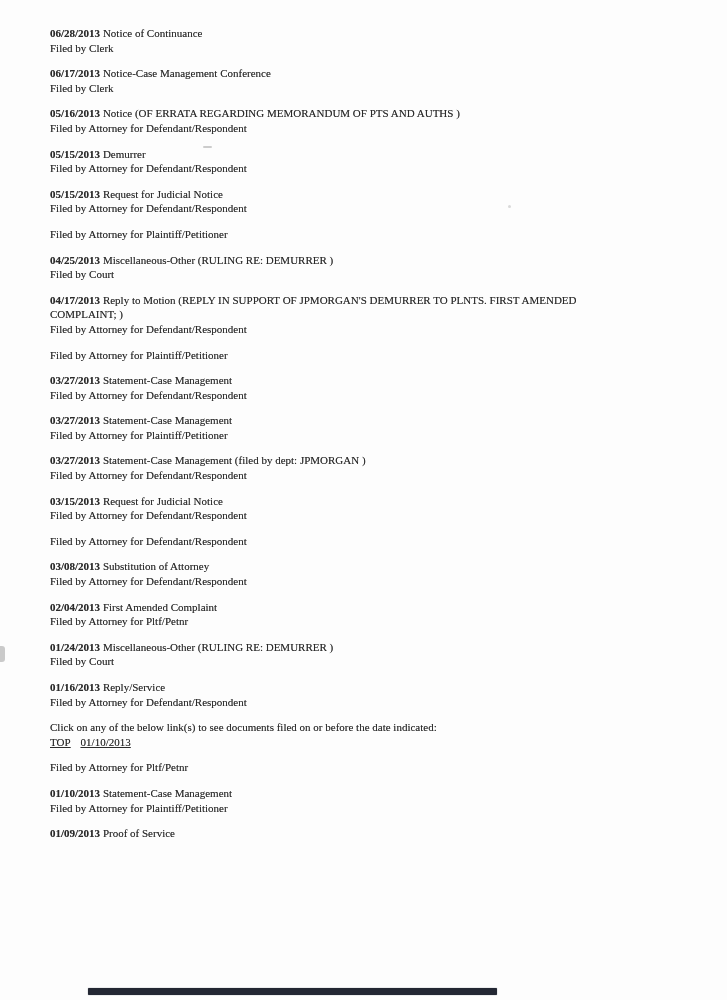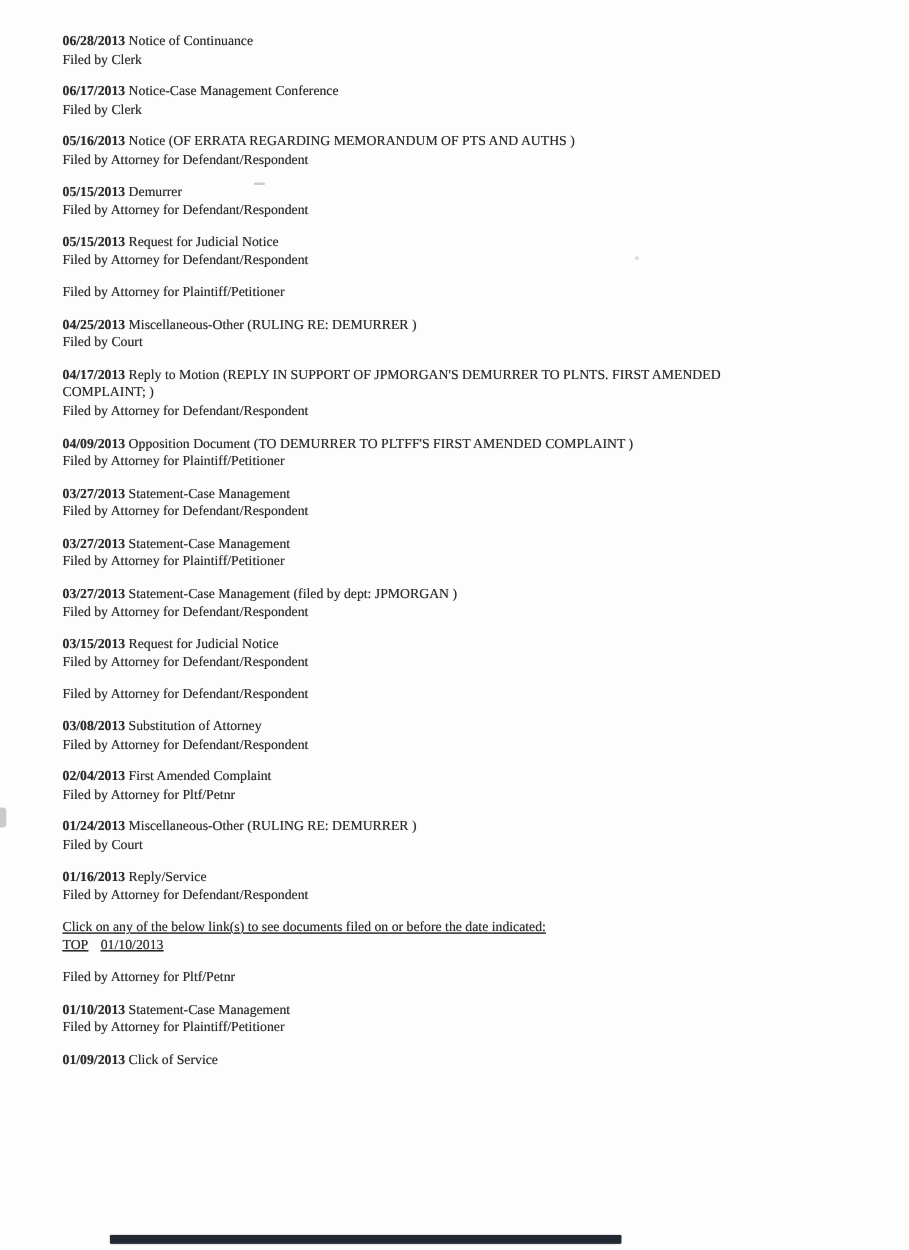--- a/index.html
+++ b/index.html
@@ -22,21 +22,21 @@
     width: 600px;
     color: #2b2b2b;
     font-size: 11px;
     line-height: 14.6px;
     text-shadow: 0 0 0.55px rgba(45,45,45,0.55);
   }
   .entry { margin-bottom: 11px; max-width: 575px; }
   .entry p { margin: 0; }
   .entry .date { font-weight: bold; }
   .link-section { margin-bottom: 11px; max-width: 575px; }
-  .link-section p { margin: 0; text-decoration: underline; }
+  .link-section p { margin: 0; }
   .links-row a {
     color: #2b2b2b;
     text-decoration: underline;
     cursor: pointer;
     text-align: center;
   }
   .links-row a + a { margin-left: 10px; }
   
   .artifact { position: absolute; pointer-events: none; }
   .bottom-bar {
@@ -107,21 +107,20 @@
     <p><b class="date">04/25/2013</b><span class="desc"> Miscellaneous-Other (RULING RE: DEMURRER )</span></p>
     <p class="filed">Filed by Court</p>
   </div>
 
   <div class="entry">
     <p><b class="date">04/17/2013</b><span class="desc"> Reply to Motion (REPLY IN SUPPORT OF JPMORGAN'S DEMURRER TO PLNTS. FIRST AMENDED COMPLAINT; )</span></p>
     <p class="filed">Filed by Attorney for Defendant/Respondent</p>
   </div>
 
   <div class="entry">
-    <p><b class="date">04/09/2013</b><span class="desc"> Opposition Document (TO DEMURRER TO PLTFF'S FIRST AMENDED COMPLAINT )</span></p>
     <p class="filed">Filed by Attorney for Plaintiff/Petitioner</p>
   </div>
 
   <div class="entry">
     <p><b class="date">03/27/2013</b><span class="desc"> Statement-Case Management</span></p>
     <p class="filed">Filed by Attorney for Defendant/Respondent</p>
   </div>
 
   <div class="entry">
     <p><b class="date">03/27/2013</b><span class="desc"> Statement-Case Management</span></p>
@@ -174,21 +173,21 @@
   <div class="entry">
     <p class="filed">Filed by Attorney for Pltf/Petnr</p>
   </div>
 
   <div class="entry">
     <p><b class="date">01/10/2013</b><span class="desc"> Statement-Case Management</span></p>
     <p class="filed">Filed by Attorney for Plaintiff/Petitioner</p>
   </div>
 
   <div class="entry">
-    <p><b class="date">01/09/2013</b><span class="desc"> Click of Service</span></p>
+    <p><b class="date">01/09/2013</b><span class="desc"> Proof of Service</span></p>
 
   </div>
 </div>
 
   </div>
 
   <div class="artifact bottom-bar"></div>
   <div class="artifact edge-smudge"></div>
   <div class="artifact speck-1"></div>
   <div class="artifact speck-2"></div>

